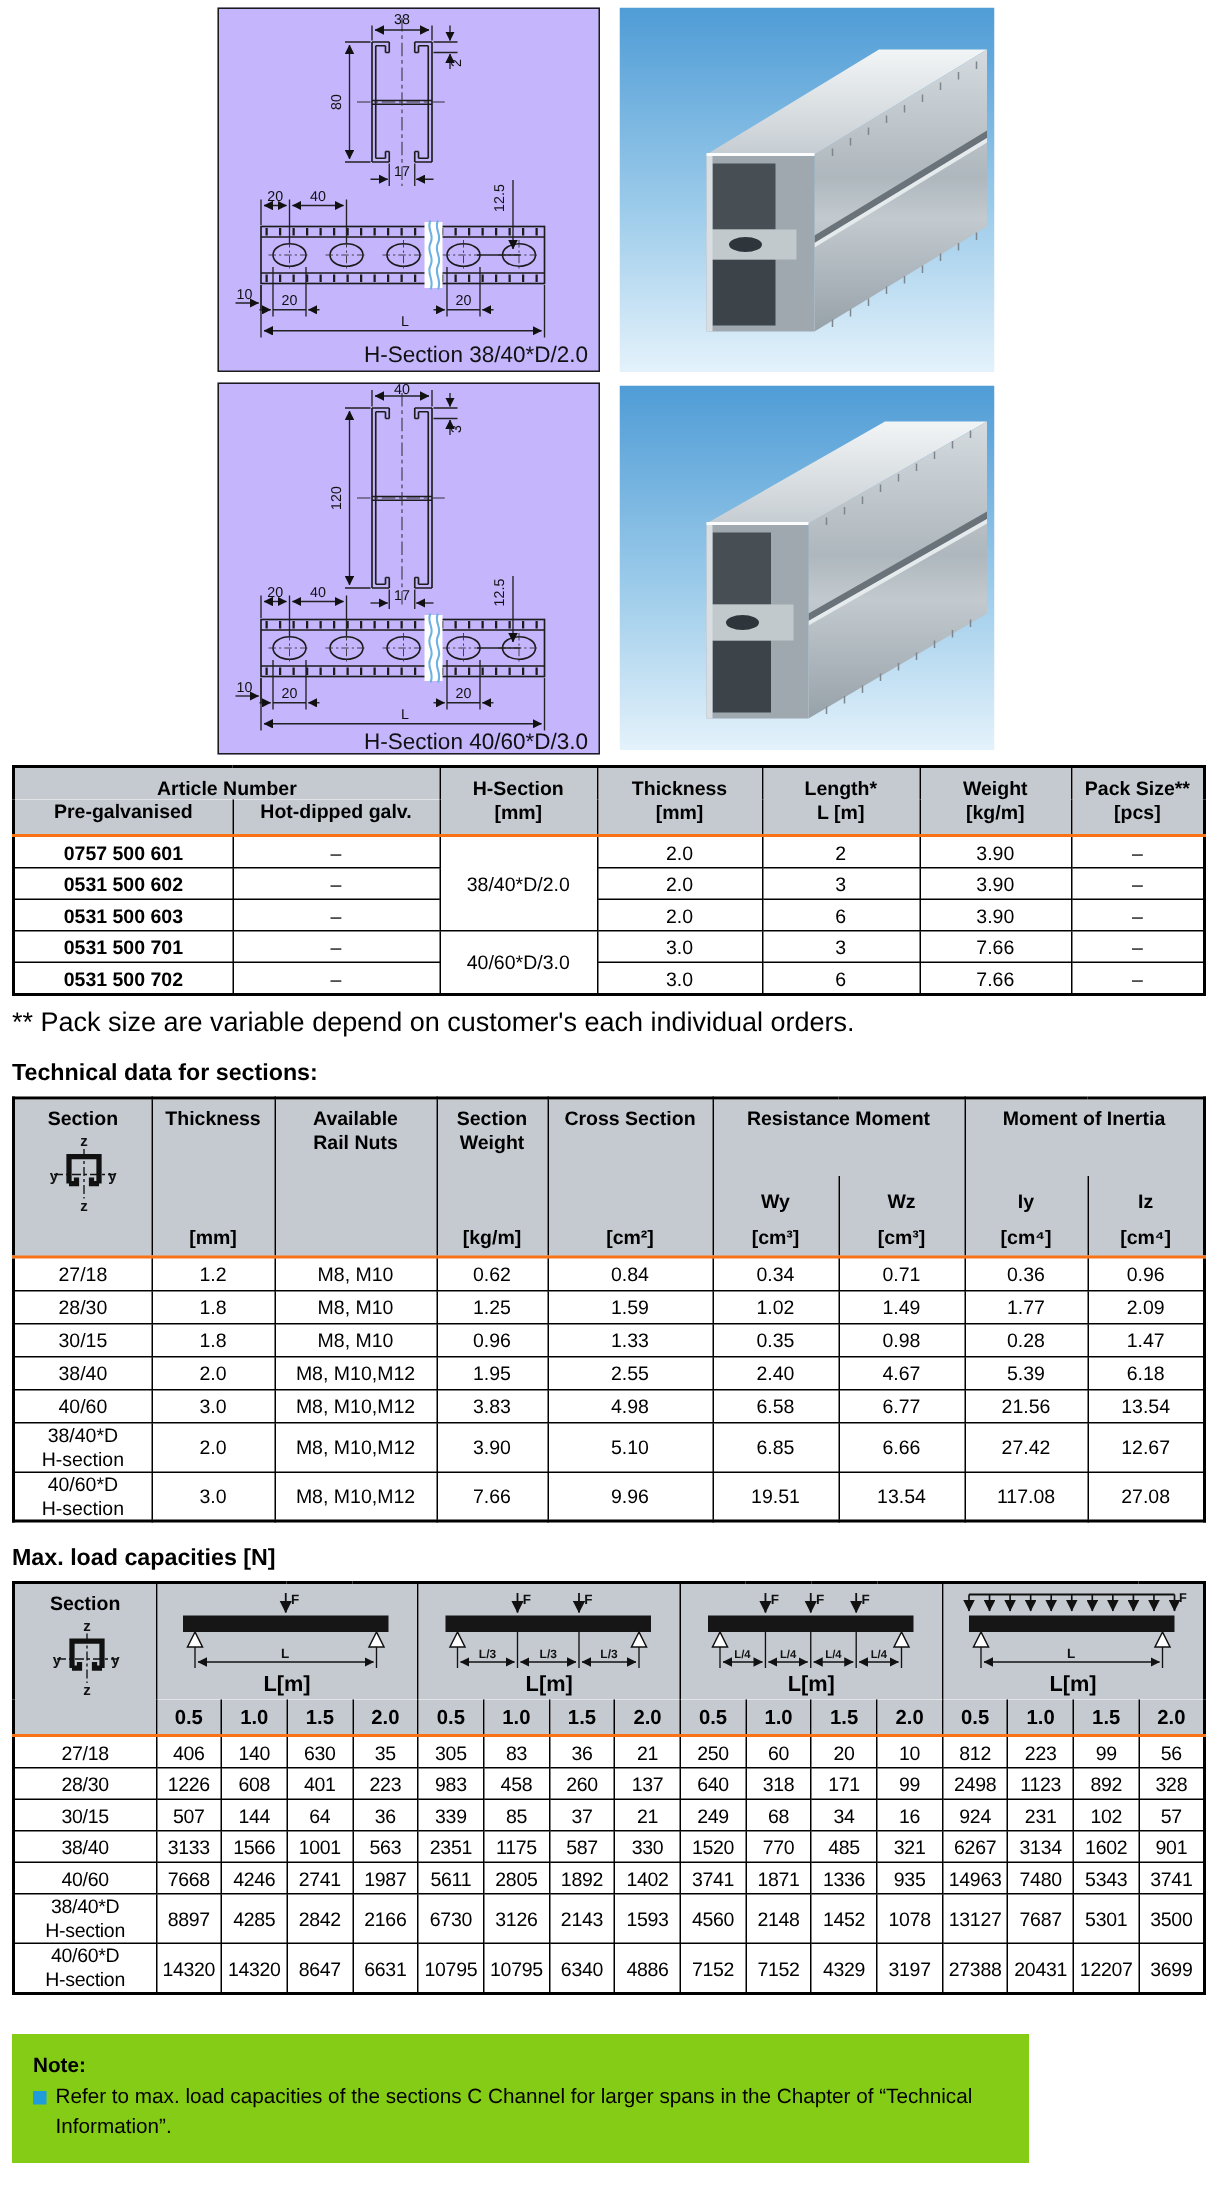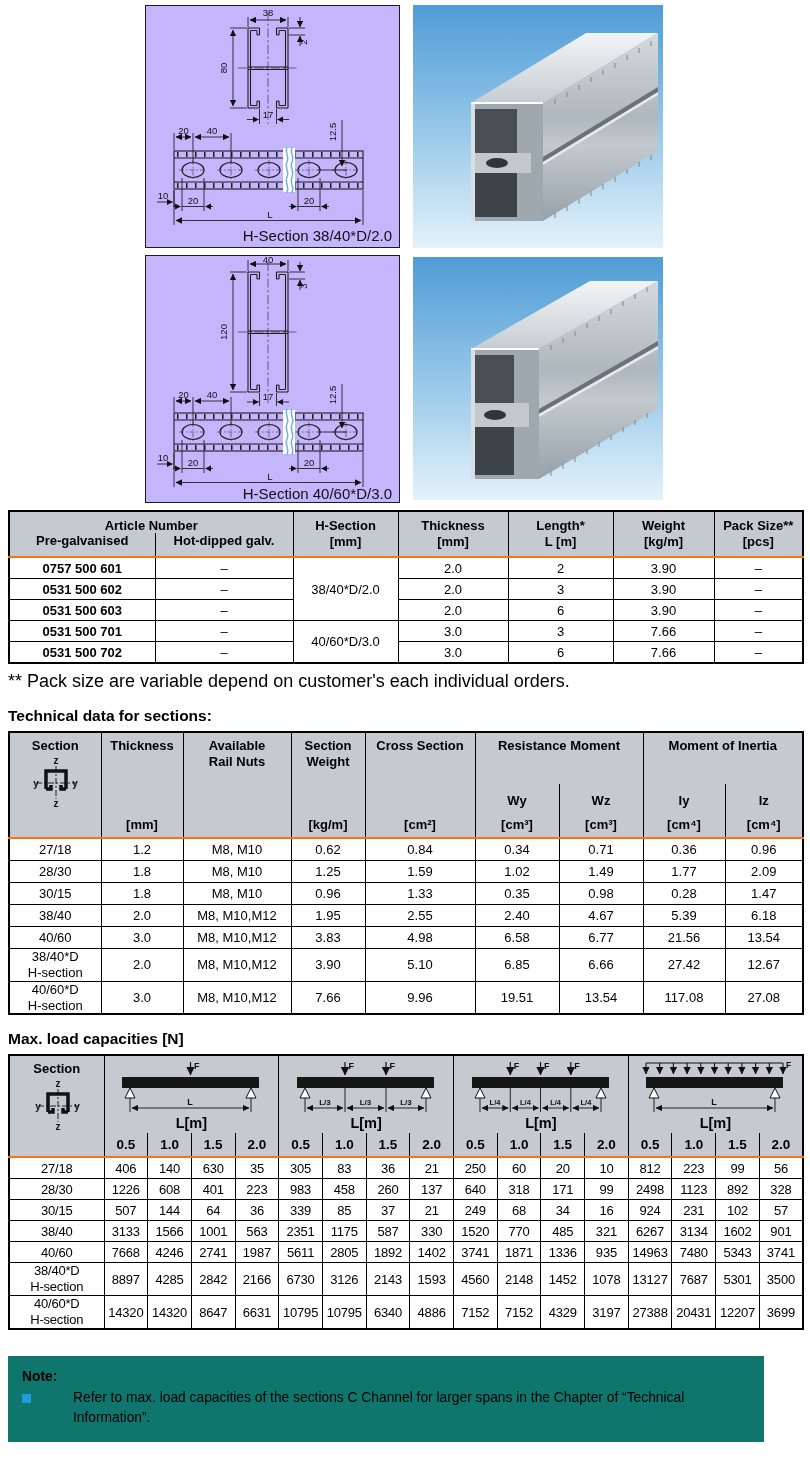--- a/index.html
+++ b/index.html
@@ -30,24 +30,24 @@
   .tt{vertical-align:top;padding-top:5px;}
   .ub{vertical-align:bottom;padding-bottom:5px;height:24px;}
   .midr th{height:24px;vertical-align:bottom;}
   .section-head{vertical-align:top;padding-top:5px;}
   .sym{margin:3px auto 0 auto;display:block;}
   .diag-cell{padding:3px 0 2px 0;}
   .lm{font-weight:bold;font-size:14.5px;margin-top:-1px;}
   .spanr th{height:23px;font-size:13.5px;}
   .note-under{margin:7px 0 0 8px;font-size:18px;}
   .sec-title{margin:15px 0 6px 8px;font-size:15.5px;font-weight:bold;}
-  .note-box{box-sizing:border-box;width:756px;margin:26px 0 0 8px;background:#0f766e;
+  .note-box{box-sizing:border-box;width:678px;margin:26px 0 0 8px;background:#84cc16;
             padding:11px 14px 13px 14px;font-size:13.8px;line-height:1.5;}
   .note-title{font-weight:bold;}
-  .note-line{display:flex;align-items:flex-start;gap:36px;}
+  .note-line{display:flex;align-items:flex-start;}
   .note-line.cont{padding-left:15px;}
   .bullet{flex:0 0 auto;width:9px;height:9px;background:#1f9cd9;margin:6px 6px 0 0;}
 </style>
 </head>
 <body>
 
 <div class="page">
 
 <svg width="0" height="0" style="position:absolute">
   <defs>

